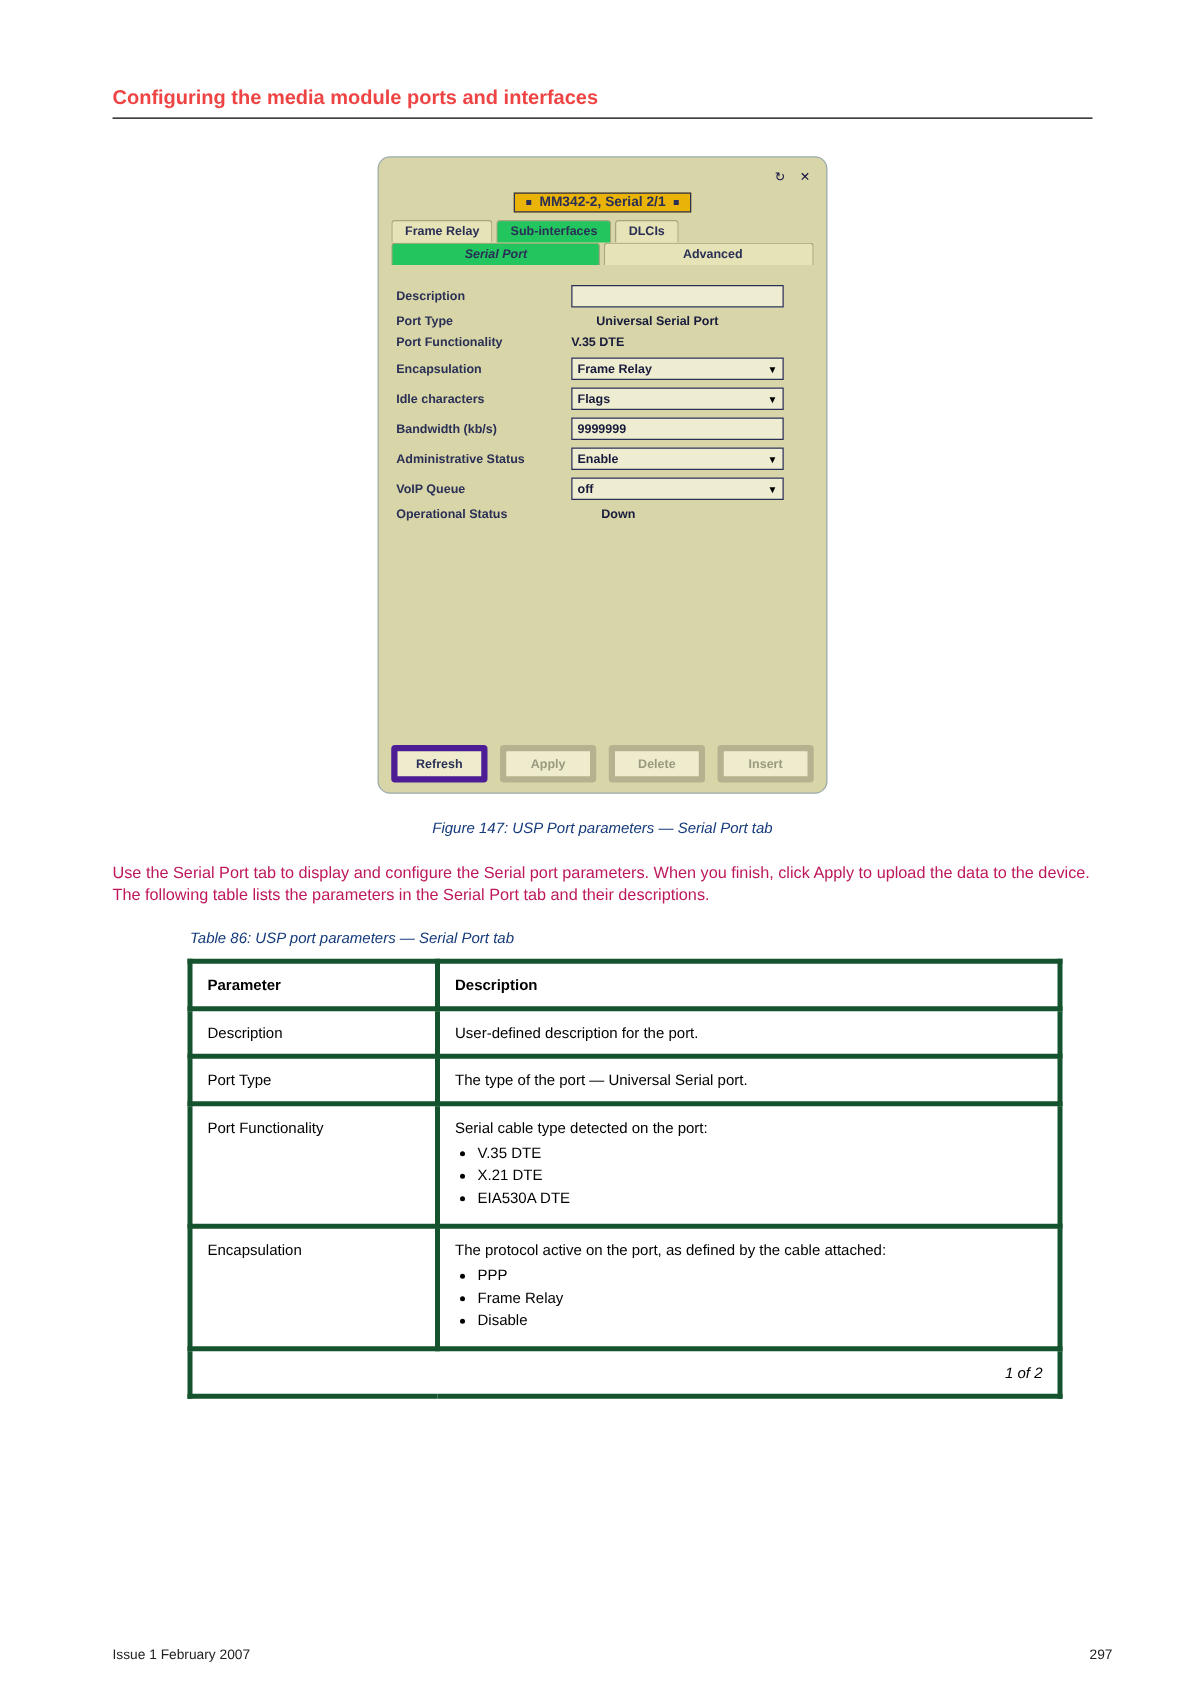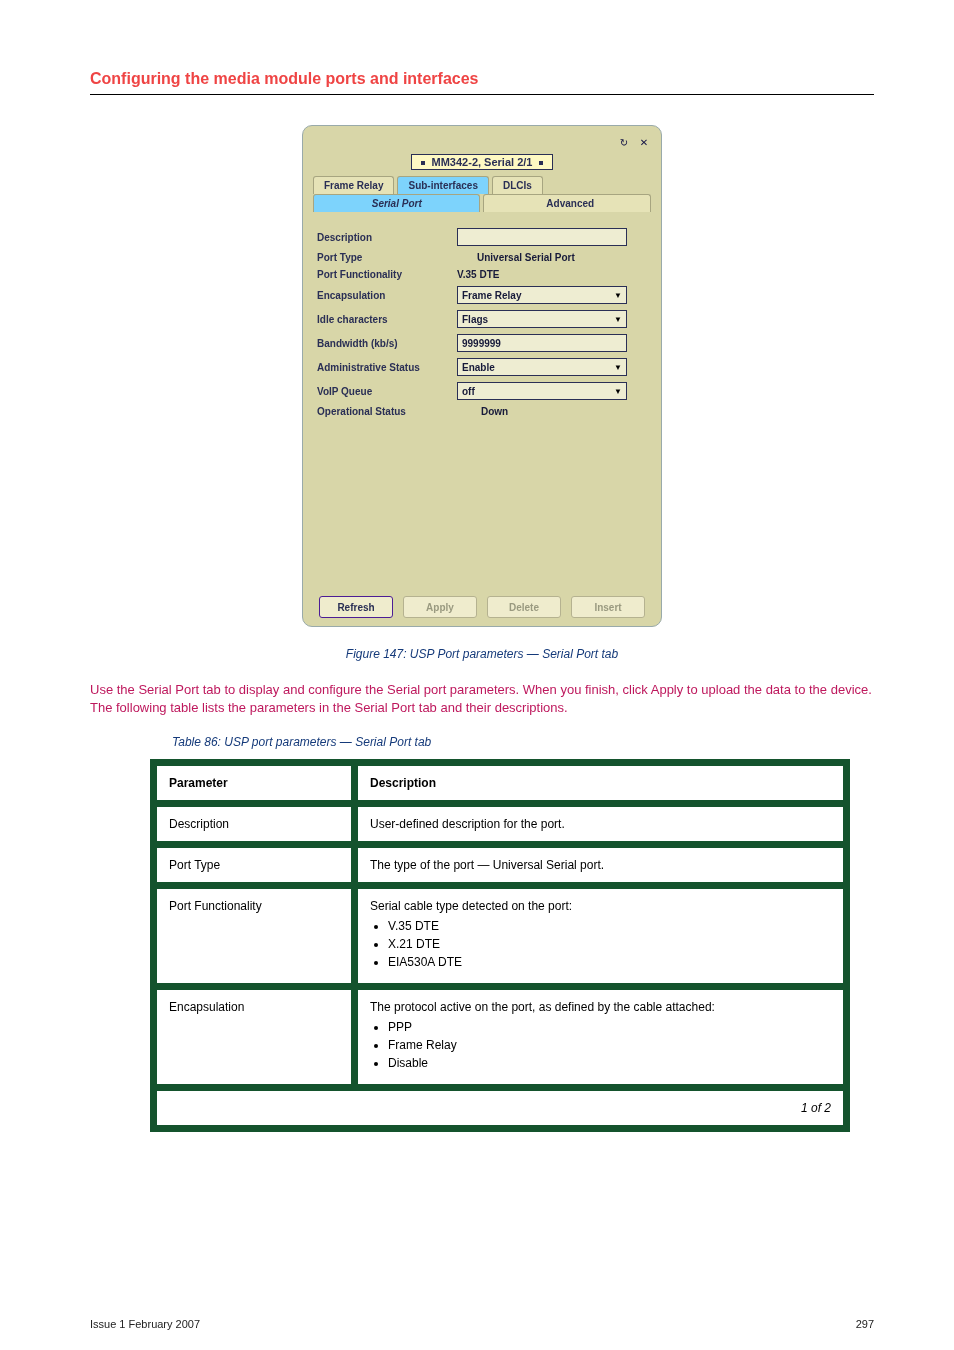--- a/index.html
+++ b/index.html
@@ -65,21 +65,21 @@
     font-size: 10px;
     color: #114;
   }
   .breadcrumb {
     text-align: center;
     margin-bottom: 6px;
   }
   .breadcrumb-inner {
     display: inline-block;
     border: 1px solid #2a2f55;
-    background: #fef9c3;
+    background: #eab308;
     padding: 1px 6px;
     font-weight: bold;
     font-size: 11px;
     color: #2a2f55;
   }
   .breadcrumb-dot {
     display: inline-block;
     width: 4px; height: 4px;
     background: #2a2f55;
     vertical-align: middle;
@@ -96,21 +96,21 @@
     padding: 3px 10px 3px 10px;
     font-size: 10px;
     font-weight: bold;
     color: #2a2f55;
     background: #e6e3b7;
     border: 1px solid #a7a580;
     border-bottom: none;
     border-radius: 3px 3px 0 0;
   }
   .tab.active {
-    background: #7dd3fc;
+    background: #22c55e;
   }
   .tabs2 {
     display: flex;
     gap: 3px;
   }
   .tabs2 .wide {
     flex: 1 1 50%;
     box-sizing: border-box;
   }
   
@@ -155,21 +155,21 @@
   
   .win-buttons {
     display: flex;
     gap: 10px;
     justify-content: center;
     margin-top: 4px;
   }
   .win-btn {
     width: 72px;
     height: 20px;
-    border: 1px solid #4c1d95;
+    border: 5px solid #4c1d95;
     border-radius: 3px;
     background: #efeccd;
     font-size: 10px;
     font-weight: bold;
     color: #2a2f55;
     display: flex;
     align-items: center;
     justify-content: center;
   }
   .win-btn.disabled {
@@ -188,51 +188,51 @@
   .body-text {
     font-size: 13px;
     color: #be185d;
     margin: 0 0 18px 0;
     line-height: 1.4;
   }
   .table-caption {
     font-size: 12px;
     font-style: italic;
     color: #153a7a;
-    margin: 0 0 10px 82px;
+    margin: 0 0 10px 62px;
   }
   
   table.param {
     border-collapse: collapse;
     margin-left: 60px;
     width: 700px;
     font-size: 12px;
   }
   table.param th, table.param td {
-    border: 7px solid #14532d;
+    border: 4px solid #14532d;
     padding: 10px 12px;
     text-align: left;
     vertical-align: top;
   }
   table.param th {
     font-weight: bold;
   }
   table.param ul {
     margin: 6px 0 0 18px;
     padding: 0;
   }
   table.param ul li {
     margin: 4px 0;
   }
   
   .footer {
     position: absolute;
     bottom: 20px;
     left: 90px;
-    right: 80px;
+    right: 64px;
     display: flex;
     justify-content: space-between;
     font-size: 11px;
     color: #222;
   }
 </style>
 </head>
 <body>
 <div class="page">
 

